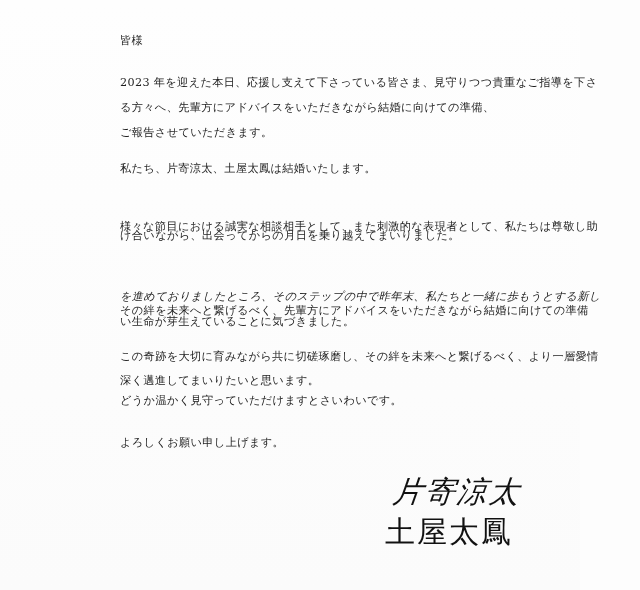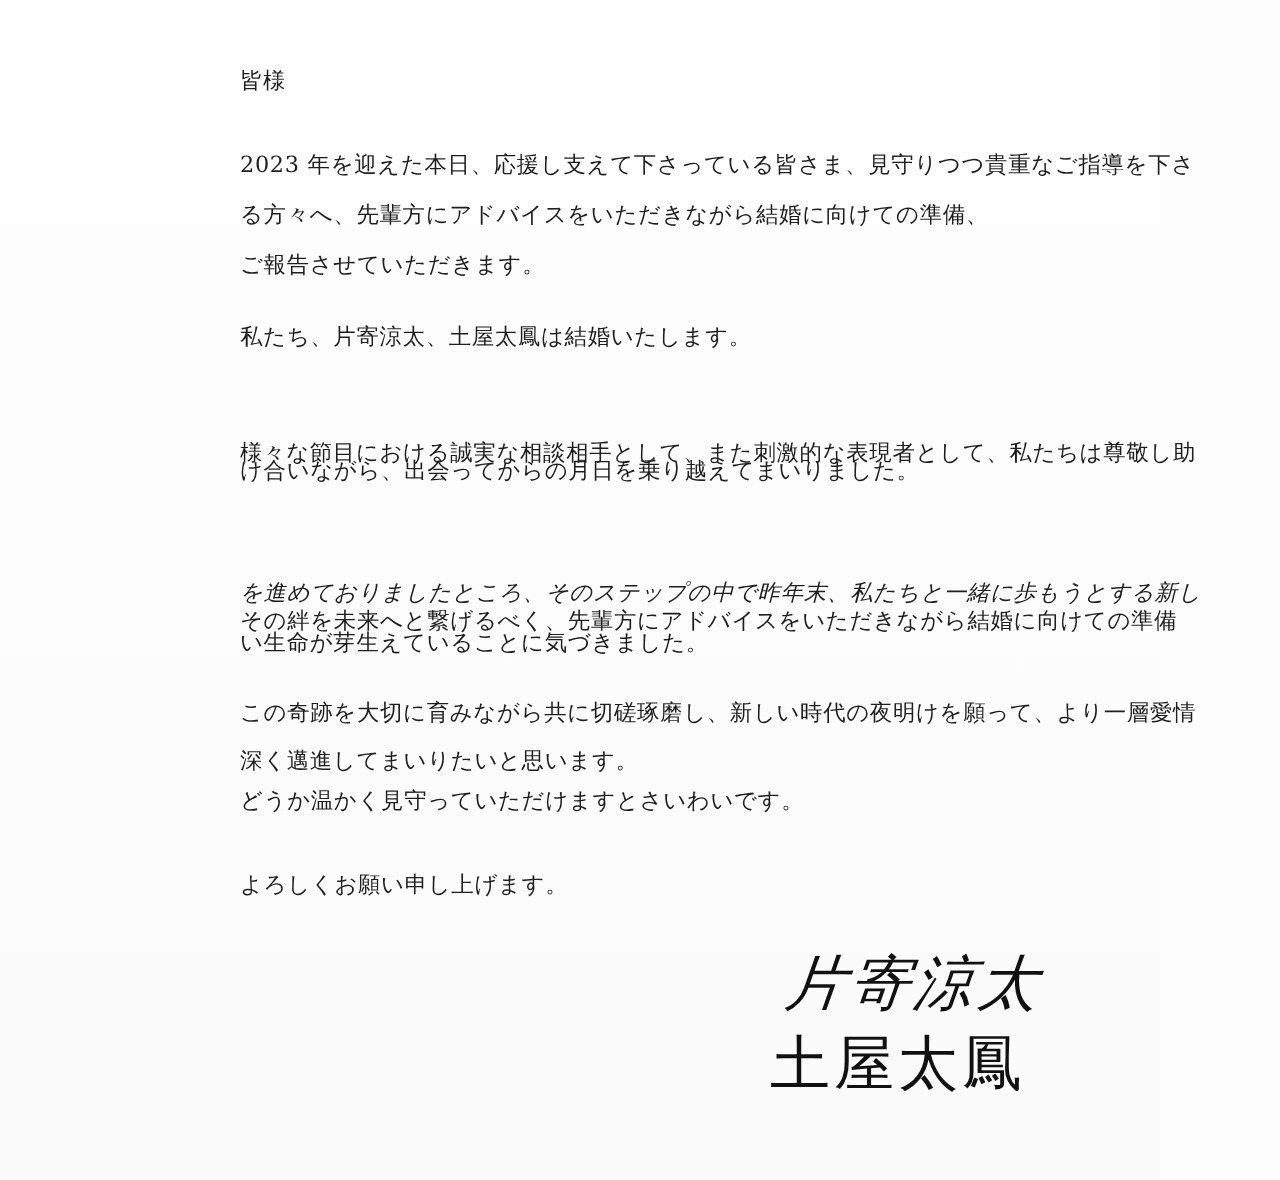--- a/index.html
+++ b/index.html
@@ -55,21 +55,21 @@
     <div class="text-line" style="top:229px;">け合いながら、出会ってからの月日を乗り越えてまいりました。</div>
   </div>
 
   <div>
     <div class="text-line" style="top:276px;margin-top:28px;">その絆を未来へと繋げるべく、先輩方にアドバイスをいただきながら結婚に向けての準備</div>
     <div class="text-line" style="top:290px;font-style:italic;">を進めておりましたところ、そのステップの中で昨年末、私たちと一緒に歩もうとする新し</div>
     <div class="text-line" style="top:315px;">い生命が芽生えていることに気づきました。</div>
   </div>
 
   <div>
-    <div class="text-line" style="top:350px;">この奇跡を大切に育みながら共に切磋琢磨し、新しい時代の夜明けを願って、より一層愛情</div>
+    <div class="text-line" style="top:350px;">この奇跡を大切に育みながら共に切磋琢磨し、その絆を未来へと繋げるべく、より一層愛情</div>
     <div class="text-line" style="top:374px;">深く邁進してまいりたいと思います。</div>
   </div>
 
   <div>
     <div class="text-line" style="top:394px;">どうか温かく見守っていただけますとさいわいです。</div>
   </div>
 
   <div>
     <div class="text-line" style="top:436px;text-align:center;">よろしくお願い申し上げます。</div>
   </div>

